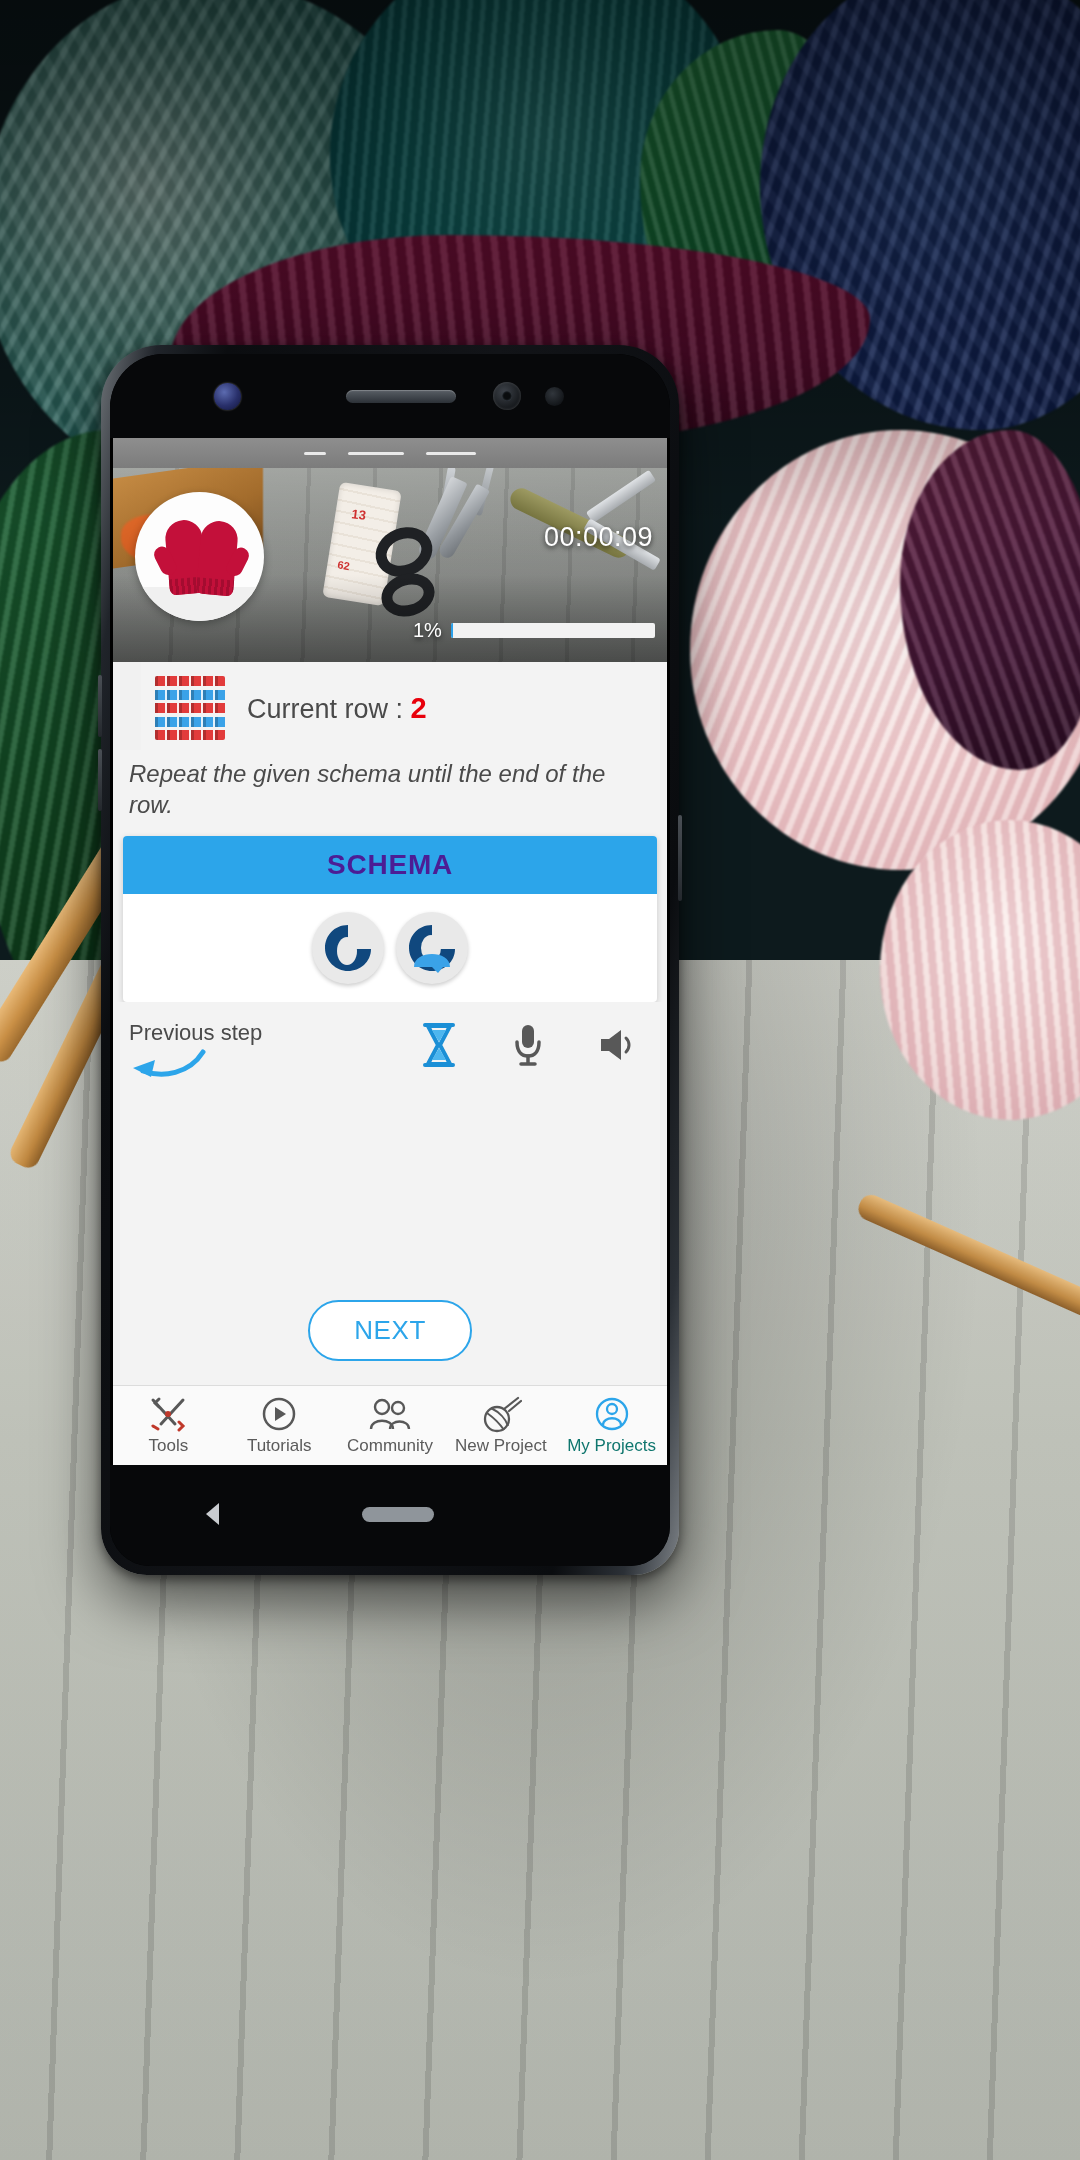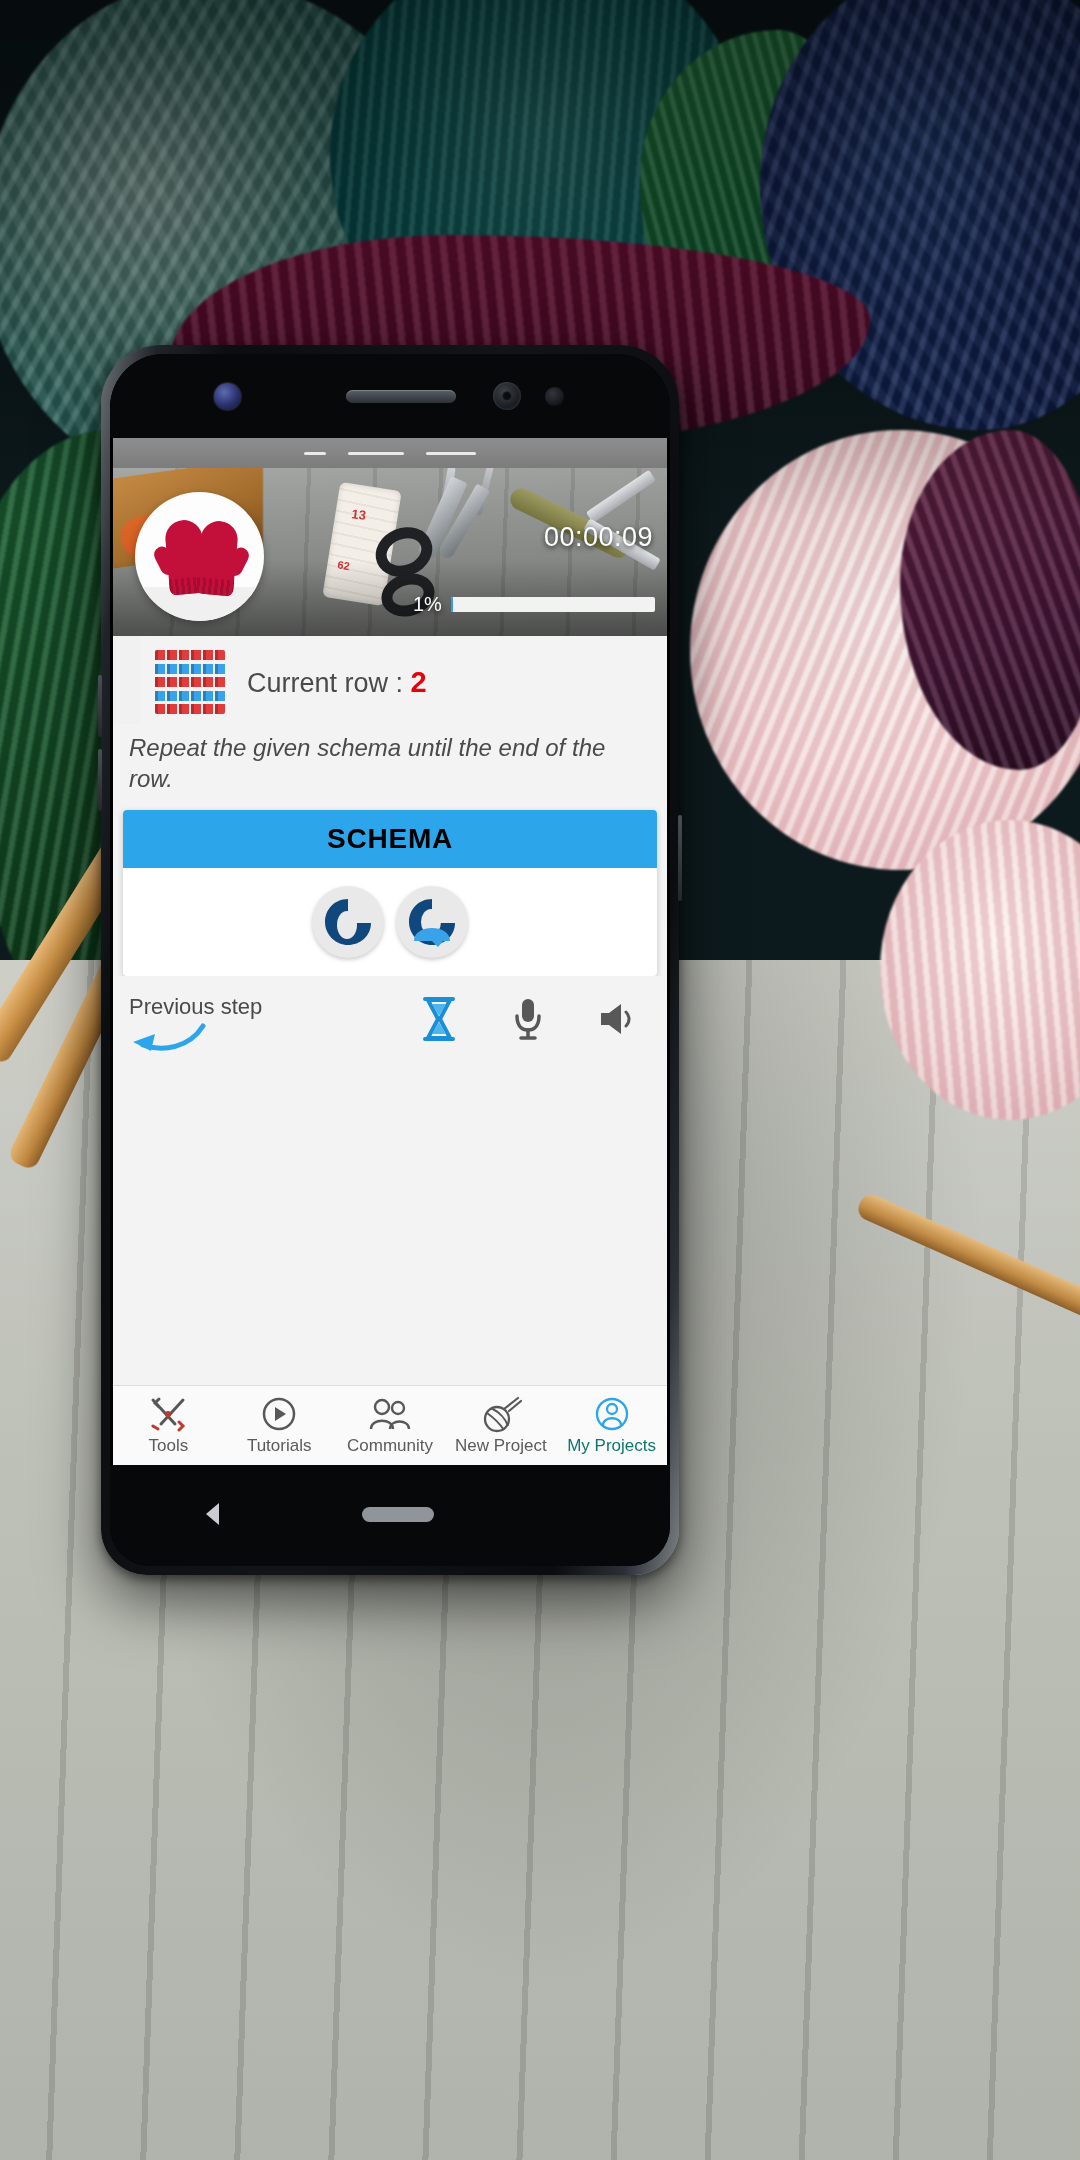--- a/index.html
+++ b/index.html
@@ -191,21 +191,21 @@
     background:linear-gradient(180deg,#8e8e8e,#7c7c7c);
     display:flex; align-items:center; justify-content:center; gap:22px;
   }
   .ts-dash { height:3px; background:#eaeaea; border-radius:2px; }
   .ts-dash.d1 { width:22px; }
   .ts-dash.d2 { width:56px; }
   .ts-dash.d3 { width:50px; }
 
   
   .video {
-    position:relative; height:168px; width:100%;
+    position:relative; height:194px; width:100%;
     background:
       linear-gradient(180deg, rgba(0,0,0,.08), rgba(0,0,0,.22)),
       repeating-linear-gradient(92deg, rgba(0,0,0,.04) 0 62px, rgba(0,0,0,.13) 62px 66px),
       linear-gradient(175deg,#b9bcb8 0%, #a9aca8 45%, #979a97 100%);
     overflow:hidden;
   }
   .v-wood {
     position:absolute; left:0; top:0; width:150px; height:90px;
     background:linear-gradient(160deg,#c48a43,#a36c2c 60%,#7d4f1d);
     transform:skewY(-8deg); filter:blur(.5px);
@@ -343,21 +343,21 @@
     font-size:24px; font-style:italic; color:#4a4a4a; line-height:1.3;
   }
 
   
   .schema-wrap { padding:0 10px; background:#f3f3f3; }
   .schema-card {
     background:#fff; border-radius:4px; overflow:hidden;
     box-shadow:0 2px 6px rgba(0,0,0,.18);
   }
   .schema-header {
-    background:#2ca5ea; color:#000000; text-align:center;
+    background:#2ca5ea; color:#4c1d95; text-align:center;
     font-size:28px; font-weight:700; letter-spacing:.8px; padding:13px 0;
   }
   .schema-body { padding:18px 0 18px 0; text-align:center; }
   .stitch-row { display:flex; justify-content:center; gap:12px; }
   .stitch {
     width:72px; height:72px; border-radius:50%; background:#e9e9e9;
     position:relative; box-shadow:0 2px 4px rgba(0,0,0,.2);
     display:flex; align-items:center; justify-content:center;
   }
   .stitch svg { display:block; }
@@ -568,20 +568,23 @@
             <svg width="40" height="40" viewBox="0 0 40 40">
               <path d="M4 14 H12 L24 5 V35 L12 26 H4 Z" fill="#585858"></path>
               <path d="M29 13 C33 17 33 23 29 27" stroke="#585858" stroke-width="3" fill="none" stroke-linecap="round"></path>
             </svg>
           </div>
         </div>
       </div>
 
       <div class="filler"></div>
 
+      <div class="next-wrap">
+        <div class="next-btn">NEXT</div>
+      </div>
 
       <div class="tabbar">
         <div class="tab">
           <div class="ti">
             <svg width="38" height="36" viewBox="0 0 38 36">
               <path d="M4 4 L26 28 M10 3 L6 7 L10 11" stroke="#585858" stroke-width="3" fill="none" stroke-linecap="round"></path>
               <path d="M34 4 L12 28" stroke="#585858" stroke-width="3" stroke-linecap="round"></path>
               <path d="M30 26 L34 30 L30 34" stroke="#c0392b" stroke-width="3" fill="none" stroke-linecap="round"></path>
               <path d="M4 30 L9 33" stroke="#c0392b" stroke-width="3" stroke-linecap="round"></path>
               <circle cx="19" cy="18" r="3" fill="#c0392b"></circle>

